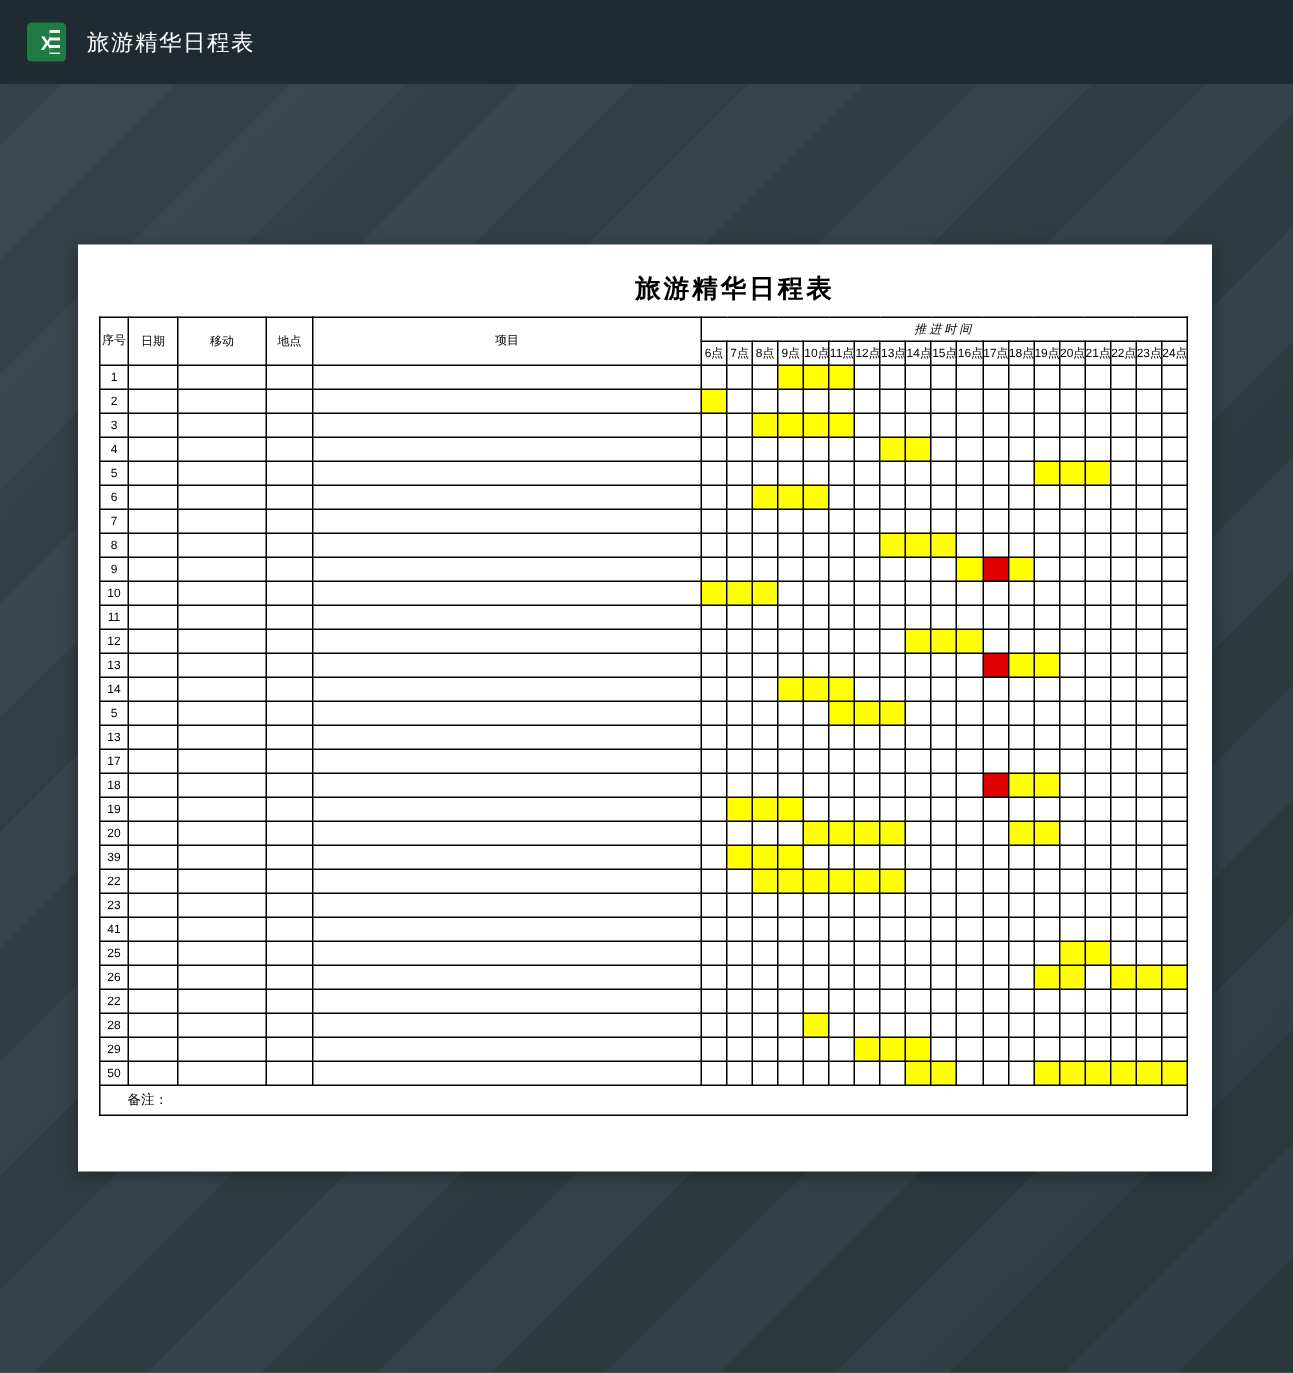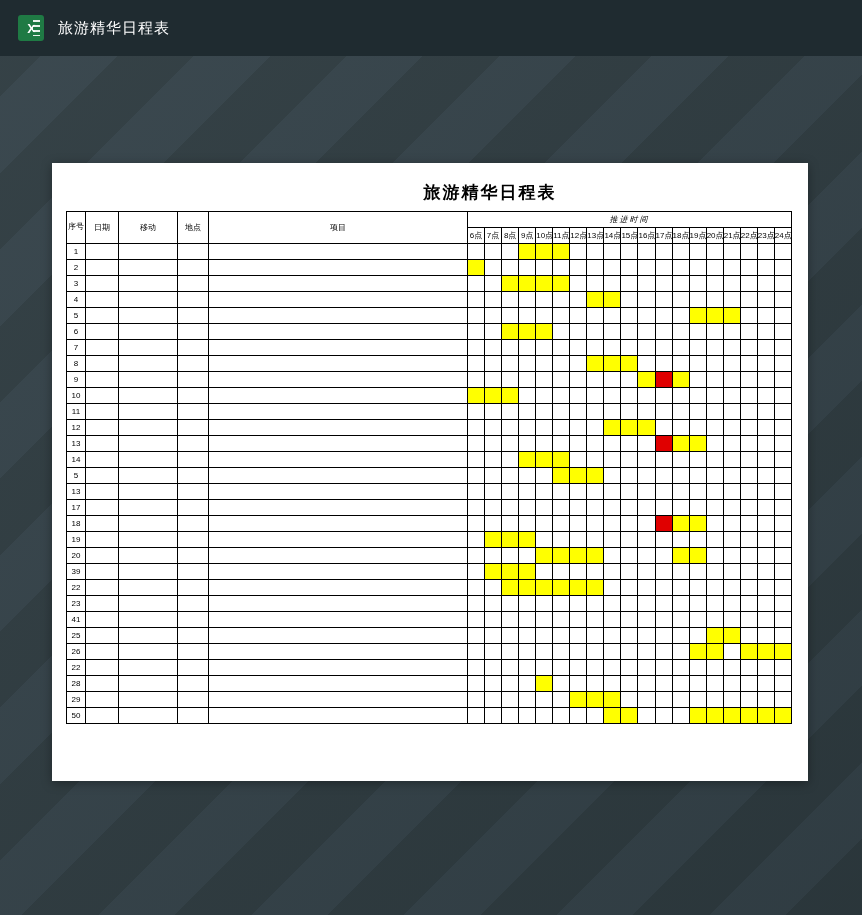--- a/index.html
+++ b/index.html
@@ -1002,13 +1002,16 @@
           <td class="cell y"></td>
           <td class="cell y"></td>
           <td class="cell y"></td>
           <td class="cell y"></td>
           <td class="cell y"></td>
           <td class="cell y"></td>
         </tr>
       </tbody>
   </table>
 
+  <div id="notes">
+    <span>备注：</span>
+  </div>
 </div>
 
 </body></html>

